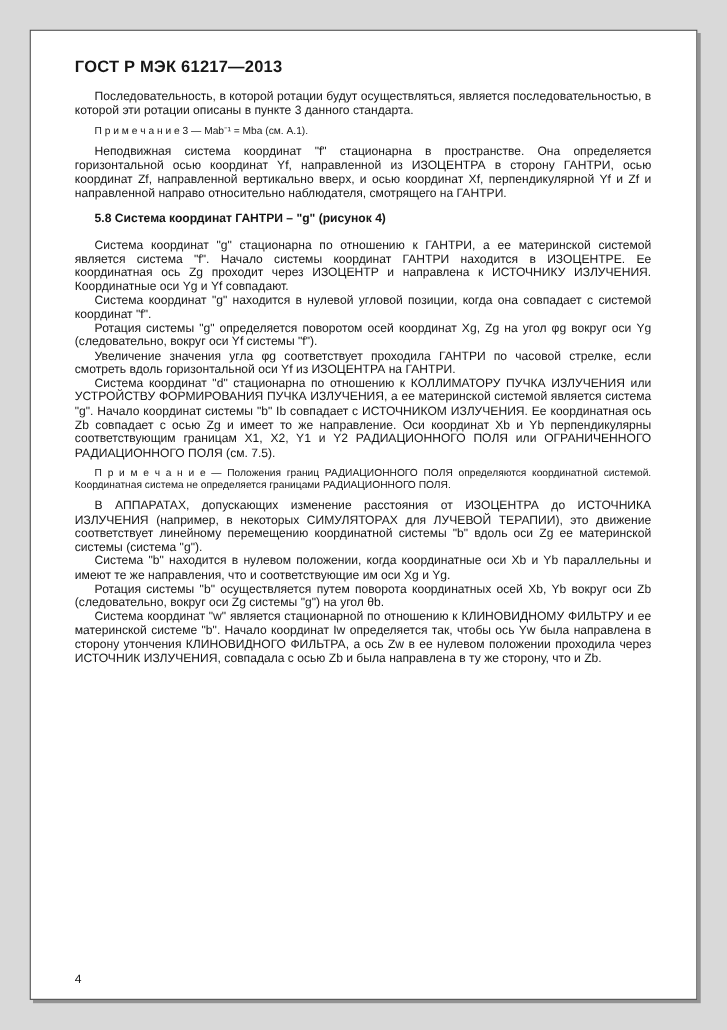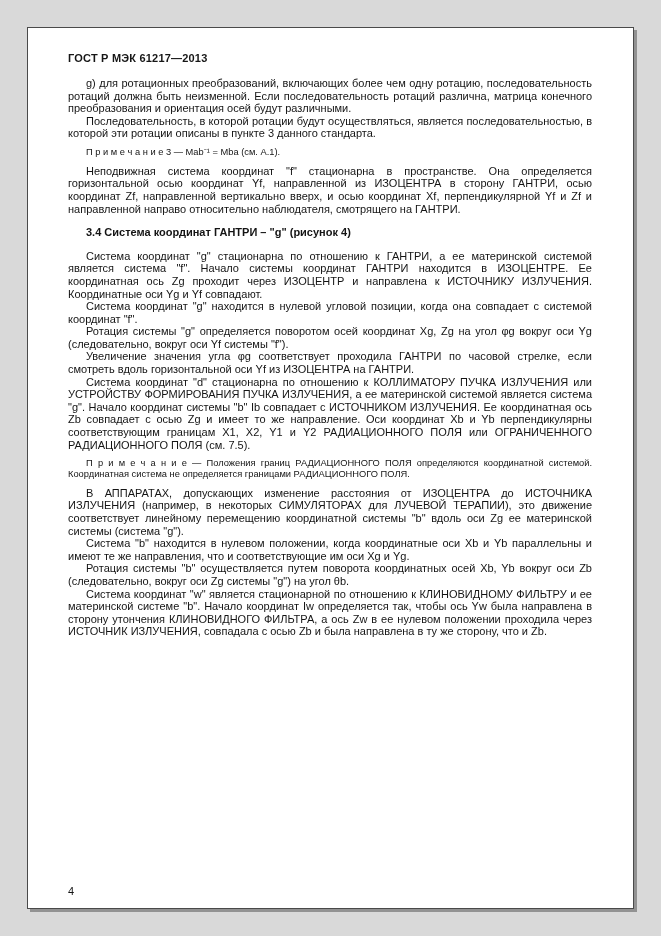--- a/index.html
+++ b/index.html
@@ -17,21 +17,21 @@
     position: relative;
     width: 607px; height: 882px;
     background: #ffffff;
     border: 1px solid #4a4a4a;
     box-shadow: 3px 3px 0 rgba(60,60,60,0.45);
     padding: 24px 41px 0 40px;
     overflow: hidden;
     color: #161616;
   }
   .doc-header {
-    font-size: 11px;
+    font-size: 15px;
     font-weight: bold;
     letter-spacing: 0.2px;
     margin-bottom: 13px;
   }
   .doc-content { width: 100%; }
   .block {
     font-size: 11px;
     line-height: 12.6px;
     text-align: justify;
     color: #141414;
@@ -56,25 +56,24 @@
     color: #141414;
   }
 </style>
 </head>
 <body>
 
 <div class="canvas">
   <div class="page">
     <div class="doc-header">ГОСТ Р МЭК 61217—2013</div>
     <div class="doc-content">
-        <div class="block paragraph">g)  для ротационных преобразований, включающих более чем одну ротацию, последовательность ротаций должна быть неизменной. Если последовательность ротаций различна, матрица конечного преобразования и ориентация осей будут различными.</div>
         <div class="block paragraph">Последовательность, в которой ротации будут осуществляться, является последовательностью, в которой эти ротации описаны в пункте 3 данного стандарта.</div>
         <div class="block note">П р и м е ч а н и е  3 — Mab⁻¹ = Mba (см. А.1).</div>
         <div class="block paragraph">Неподвижная система координат "f" стационарна в пространстве. Она определяется горизонтальной осью координат Yf, направленной из ИЗОЦЕНТРА в сторону ГАНТРИ, осью координат Zf, направленной вертикально вверх, и осью координат Xf, перпендикулярной Yf и Zf и направленной направо относительно наблюдателя, смотрящего на ГАНТРИ.</div>
-        <div class="block heading">3.4 Система координат ГАНТРИ – "g" (рисунок 4)</div>
+        <div class="block heading">5.8 Система координат ГАНТРИ – "g" (рисунок 4)</div>
         <div class="block paragraph">Система координат "g"  стационарна по отношению к ГАНТРИ, а ее материнской системой является система "f". Начало системы координат ГАНТРИ находится в ИЗОЦЕНТРЕ. Ее координатная ось Zg проходит через ИЗОЦЕНТР и направлена к ИСТОЧНИКУ ИЗЛУЧЕНИЯ. Координатные оси Yg и Yf совпадают.</div>
         <div class="block paragraph">Система координат "g" находится в нулевой угловой позиции, когда она совпадает с системой координат "f".</div>
         <div class="block paragraph">Ротация системы "g" определяется поворотом осей координат Xg, Zg на угол φg вокруг оси Yg (следовательно, вокруг оси Yf системы "f").</div>
         <div class="block paragraph">Увеличение значения угла φg соответствует проходила ГАНТРИ по часовой стрелке, если смотреть вдоль горизонтальной оси Yf из ИЗОЦЕНТРА на ГАНТРИ.</div>
         <div class="block paragraph">Система координат "d" стационарна по отношению к КОЛЛИМАТОРУ ПУЧКА ИЗЛУЧЕНИЯ или УСТРОЙСТВУ ФОРМИРОВАНИЯ  ПУЧКА ИЗЛУЧЕНИЯ, а ее материнской системой является система "g". Начало координат системы "b" Ib совпадает с ИСТОЧНИКОМ ИЗЛУЧЕНИЯ. Ее координатная ось Zb совпадает с осью Zg и имеет то же направление. Оси координат Xb и Yb перпендикулярны соответствующим границам X1, X2, Y1 и Y2 РАДИАЦИОННОГО ПОЛЯ или ОГРАНИЧЕННОГО РАДИАЦИОННОГО ПОЛЯ (см. 7.5).</div>
         <div class="block note">П р и м е ч а н и е  — Положения границ РАДИАЦИОННОГО ПОЛЯ определяются координатной системой. Координатная система не определяется границами РАДИАЦИОННОГО ПОЛЯ.</div>
         <div class="block paragraph">В АППАРАТАХ, допускающих изменение расстояния от ИЗОЦЕНТРА до ИСТОЧНИКА ИЗЛУЧЕНИЯ (например, в некоторых СИМУЛЯТОРАХ для ЛУЧЕВОЙ ТЕРАПИИ), это движение соответствует линейному перемещению координатной системы "b" вдоль оси Zg ее материнской системы (система "g").</div>
         <div class="block paragraph">Система "b" находится в нулевом положении, когда координатные оси Xb и Yb параллельны и имеют те же направления, что и соответствующие им оси Xg и Yg.</div>
         <div class="block paragraph">Ротация системы "b" осуществляется путем поворота координатных осей Xb, Yb вокруг оси Zb (следовательно, вокруг оси Zg системы "g") на угол θb.</div>
         <div class="block paragraph">Система координат "w" является стационарной по отношению к КЛИНОВИДНОМУ ФИЛЬТРУ и ее материнской системе "b". Начало координат Iw определяется так, чтобы ось Yw была направлена в сторону утончения КЛИНОВИДНОГО ФИЛЬТРА, а ось Zw в ее нулевом положении проходила через ИСТОЧНИК ИЗЛУЧЕНИЯ, совпадала с осью Zb и была направлена в ту же сторону, что и Zb.</div>

